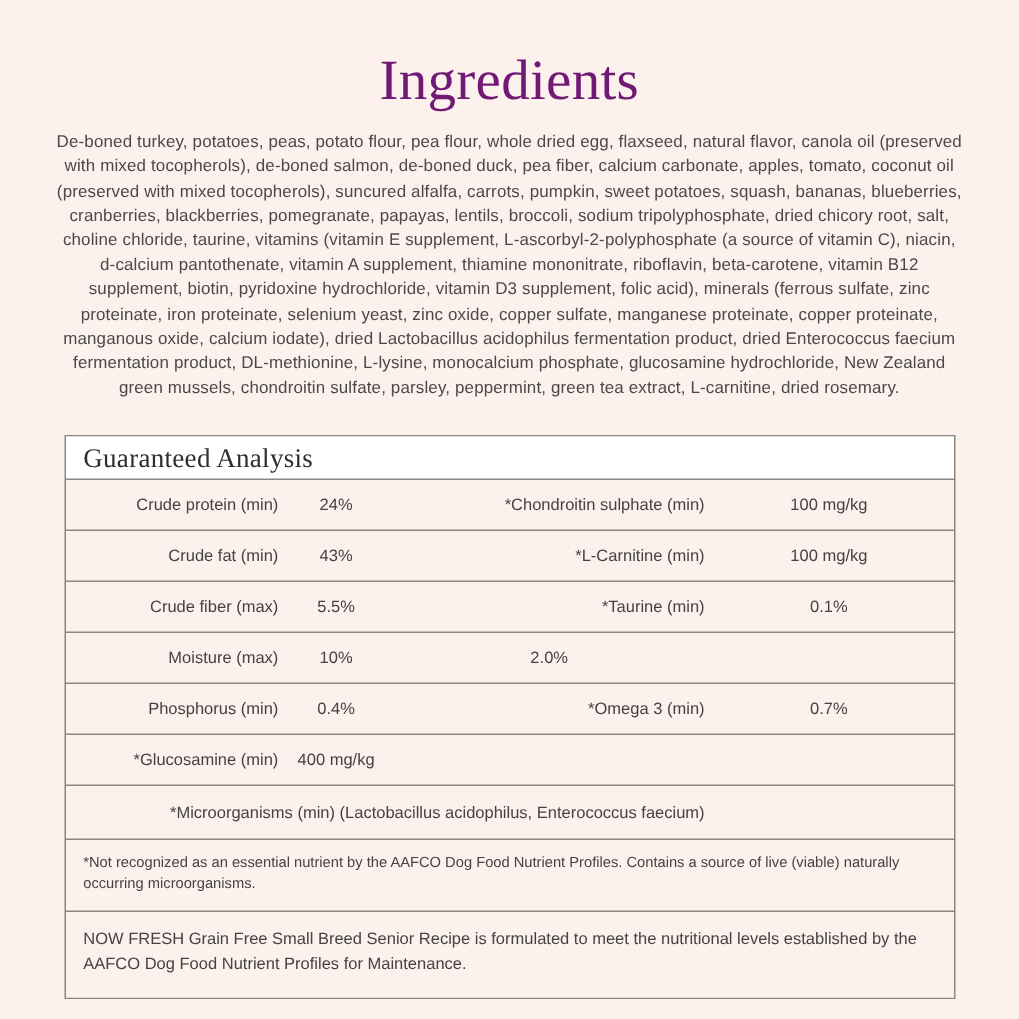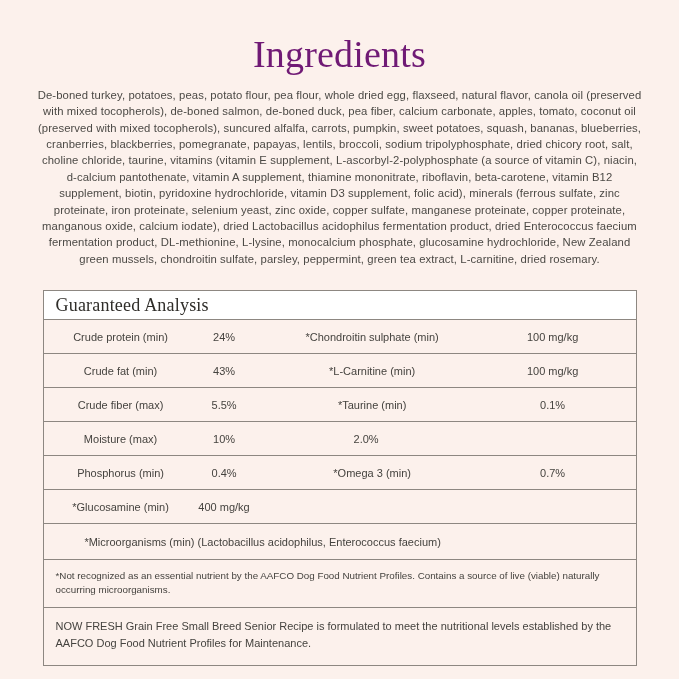--- a/index.html
+++ b/index.html
@@ -60,21 +60,21 @@
     height: 34px;
     border-bottom: 1px solid #8d8781;
     font-size: 11px;
     color: #45433f;
     background: #fcf1ec;
   }
   .ga-row.row-micro {
     grid-template-columns: 72% 28%;
     height: 36px;
   }
-  .cell-label { padding-left: 12px; text-align: center; }
+  .cell-label { padding-left: 12px; text-align: right; }
   .cell-value { text-align: center; }
 
   .ga-footnote {
     border-bottom: 1px solid #8d8781;
     padding: 9px 12px 10px;
     font-size: 9.8px;
     line-height: 1.42;
     color: #45433f;
     background: #fcf1ec;
   }

